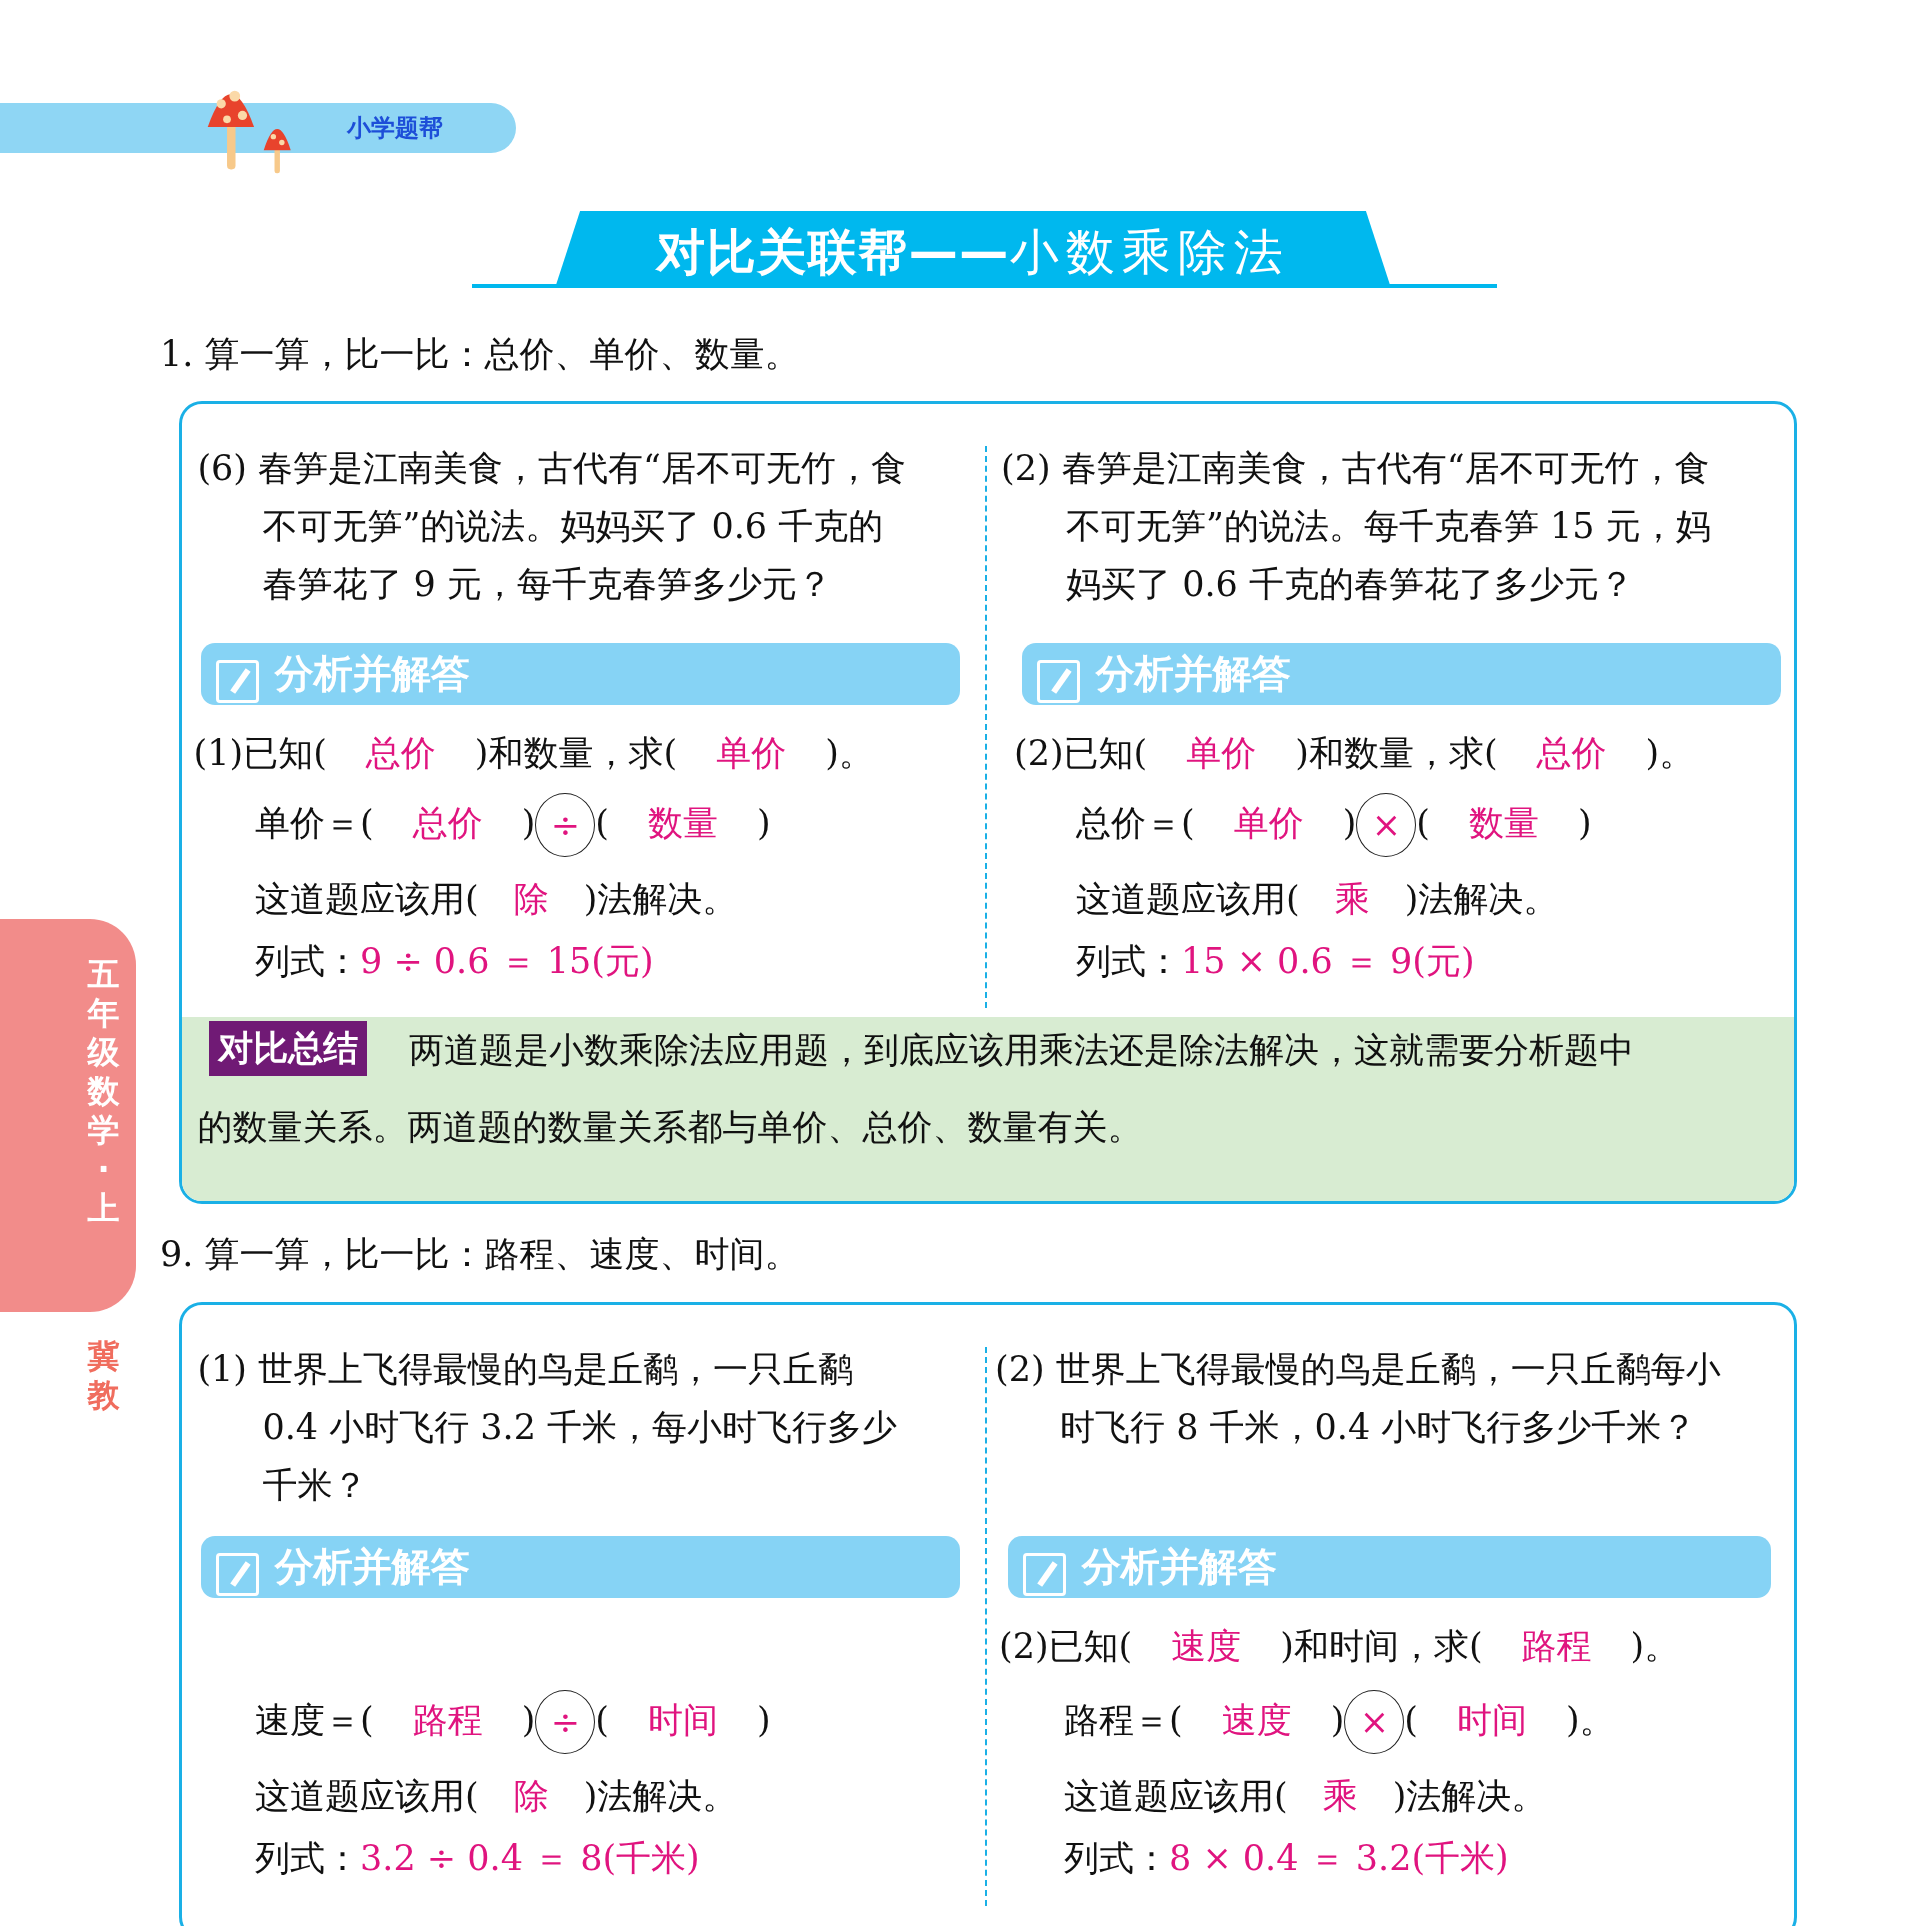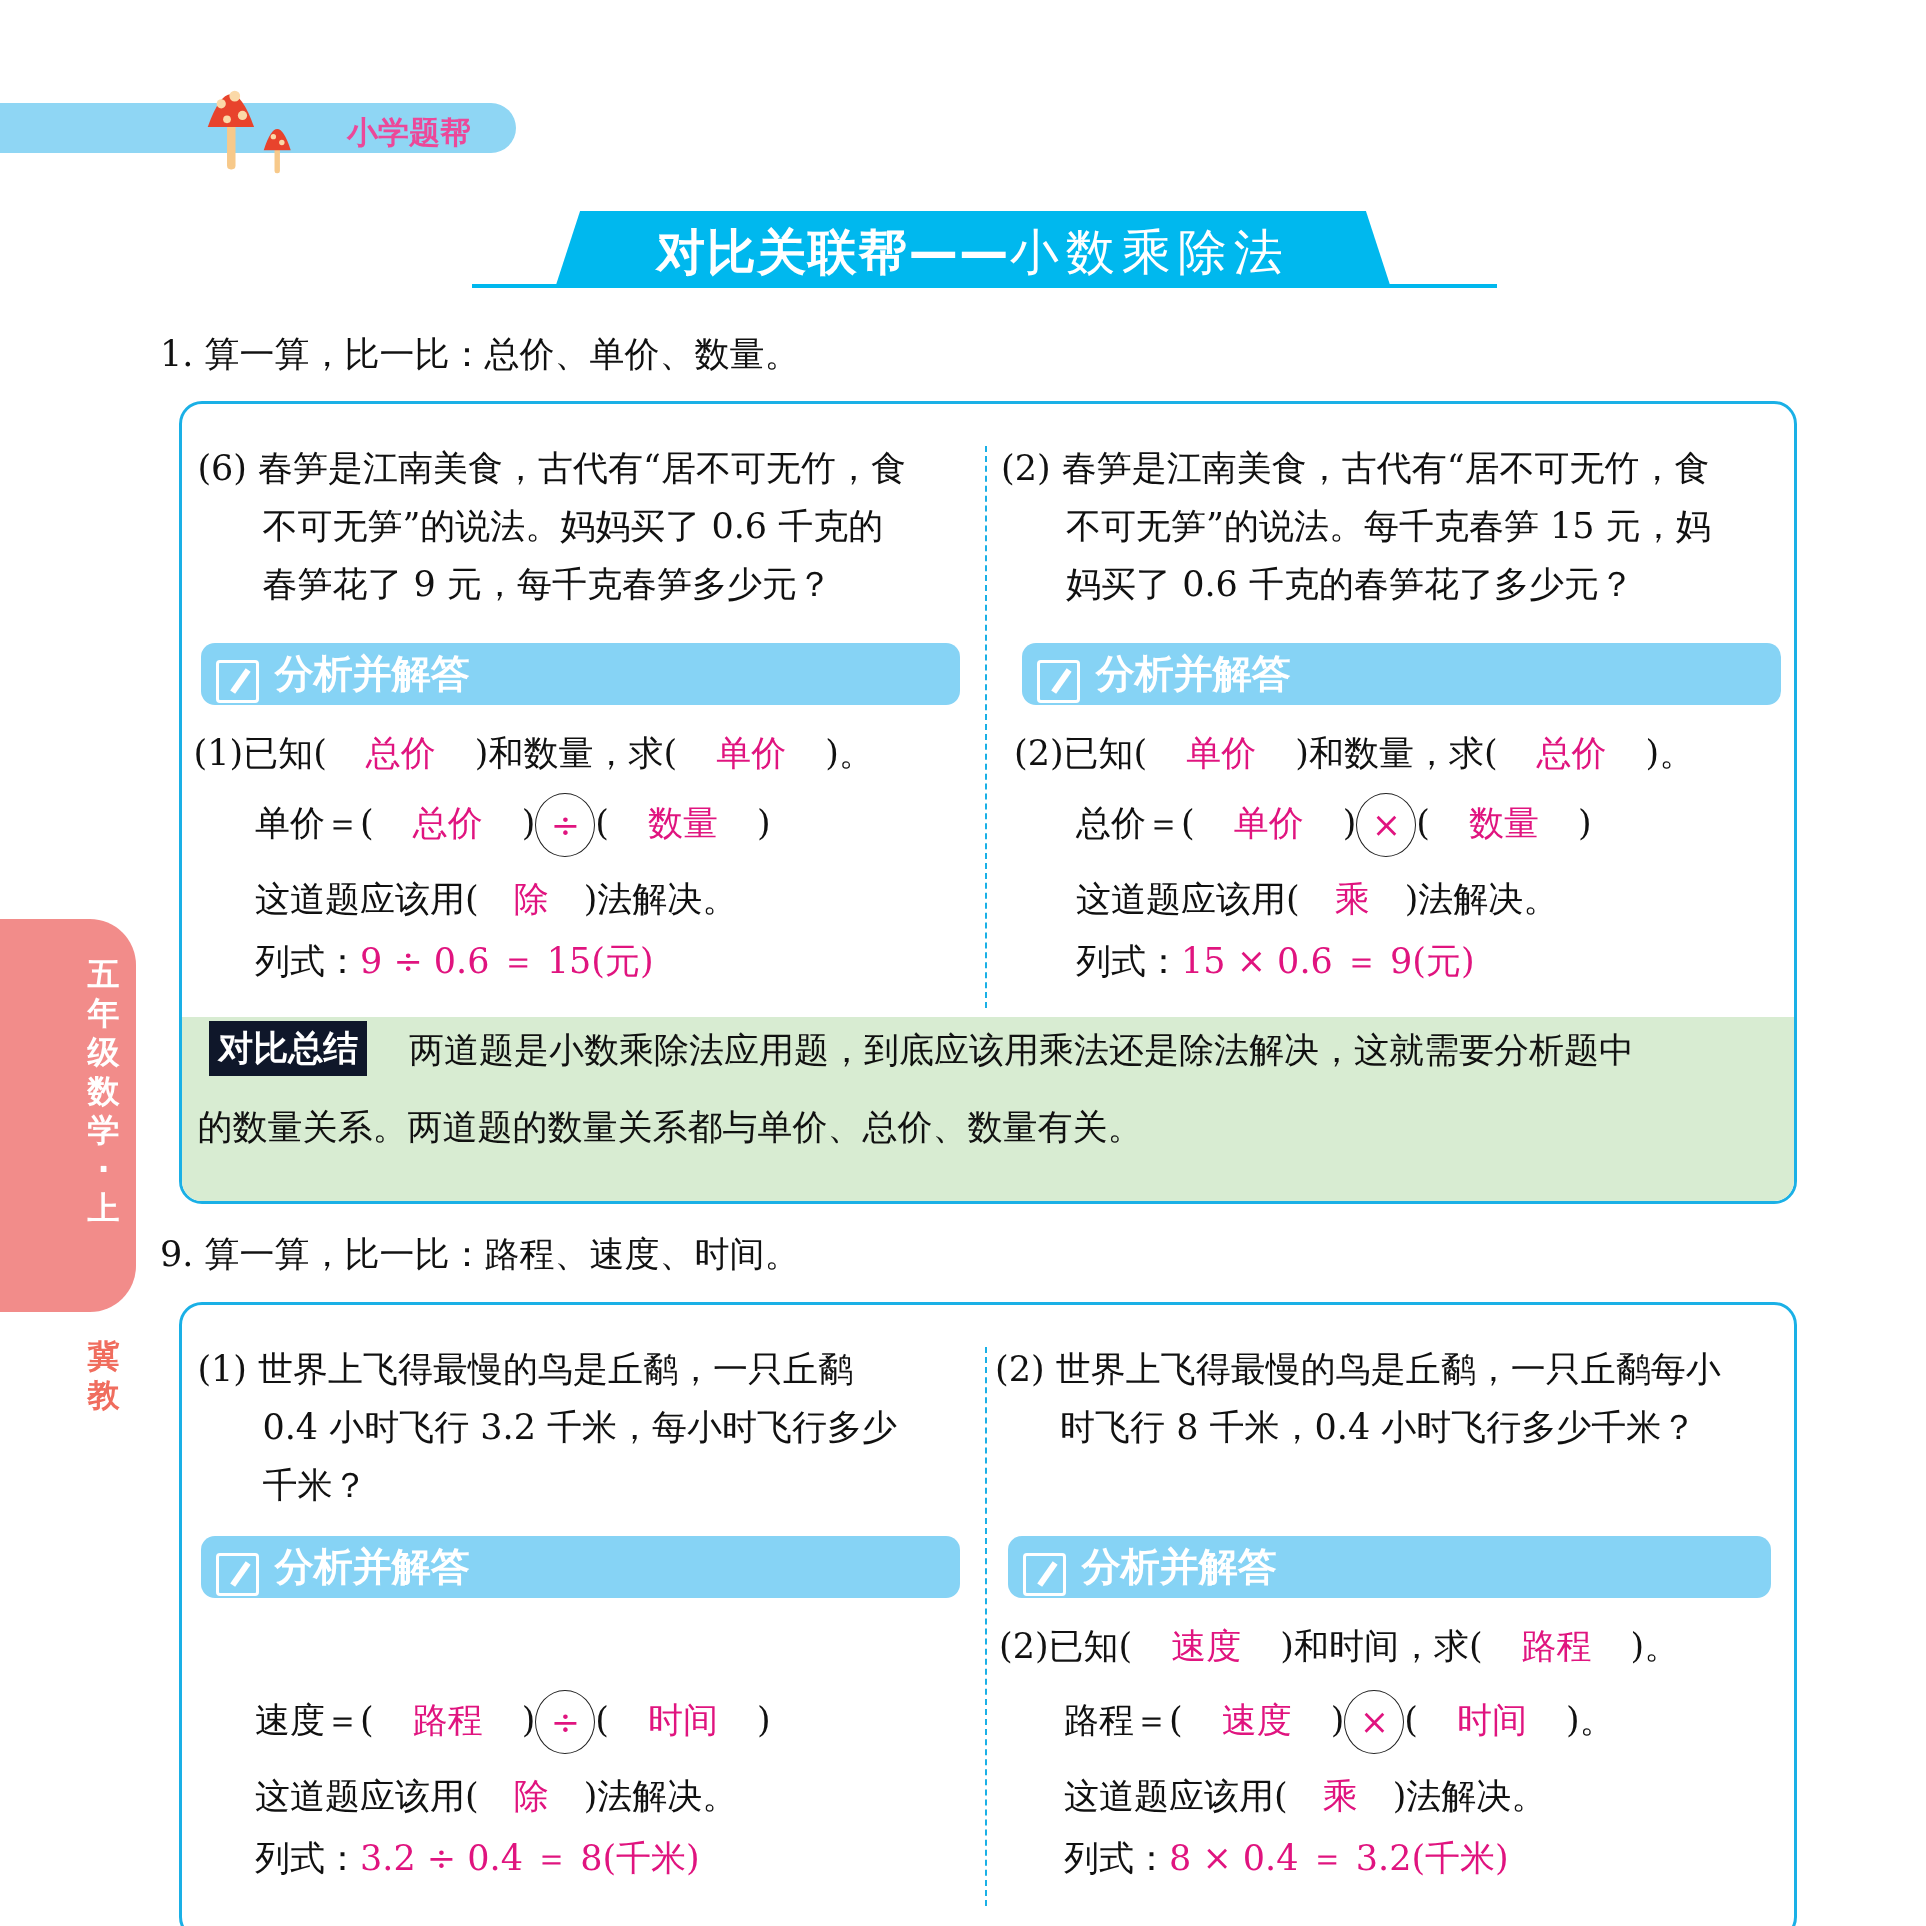--- a/index.html
+++ b/index.html
@@ -4,21 +4,21 @@
 <style>
   html,body{margin:0;padding:0;background:#fff;}
   body{width:1968px;height:2731px;position:relative;overflow:hidden;
        font-family:"DejaVu Serif","Liberation Serif",serif;color:#111;}
   .abs{position:absolute;}
   .serif{font-family:"DejaVu Serif","Liberation Serif",serif;margin-top:13px;}
   .sans{font-family:"DejaVu Sans","Liberation Sans",sans-serif;}
   .ans{color:#e0147f;}
   
   .top-strip{left:0;top:103px;width:516px;height:50px;background:#8fd6f4;border-radius:0 25px 25px 0;}
-  .brand{left:347px;top:112px;font-size:31px;font-weight:bold;color:#ec4899;}
+  .brand{left:347px;top:112px;font-size:24px;font-weight:bold;color:#1d4ed8;}
   .title-tab{left:555px;top:211px;width:836px;height:77px;background:#00b8ee;
              clip-path:polygon(3% 0,97% 0,100% 100%,0 100%);border-radius:11.6px 11.6px 0 0;}
   .title-line{left:472px;top:284px;width:1025px;height:3.9px;background:#00b8ee;}
   .title-text{left:555px;top:220px;width:836px;text-align:center;color:#fff;font-size:49px;font-weight:bold;letter-spacing:1.5px;}
   .title-text .thin{font-weight:normal;letter-spacing:7px;}
   
   .side-tab{left:0;top:919px;width:136px;height:393px;background:#f28c8a;border-radius:0 46px 46px 0;}
   .side-text{left:86px;top:955px;width:35px;color:#fff;font-size:32px;font-weight:bold;line-height:39px;text-align:center;}
   .side-text2{left:86px;top:1337px;width:35px;color:#f06d5e;font-size:32px;font-weight:bold;line-height:39px;text-align:center;}
   
@@ -26,21 +26,21 @@
   
   .box{border:3.1px solid #1ab0e6;border-radius:23px;background:#fff;overflow:hidden;}
   .divider{border-left:2.3px dashed #1ab0e6;}
   .band{background:#86d3f5;border-radius:14px;height:62px;}
   .band-label{color:#fff;font-size:39px;font-weight:bold;line-height:62px;}
   .pencil{display:inline-block;width:37px;height:37px;border:3.1px solid #fff;border-radius:3.9px;margin:0 15.4px 0 15.4px;vertical-align:middle;position:relative;top:-3.9px;}
   .pencil::after{content:"";position:absolute;left:7.7px;top:15.4px;width:27px;height:6.2px;background:#fff;transform:rotate(-55deg);}
   .t{font-size:35px;line-height:58px;white-space:nowrap;}
   .op{display:inline-block;width:58px;height:62px;border:1.9px solid #222;border-radius:50%;text-align:center;line-height:62px;vertical-align:middle;}
   .summary{background:#d8ecd2;}
-  .sum-badge{background:#0f172a;color:#fff;font-size:35px;font-weight:bold;padding:3.9px 9.2px;}
+  .sum-badge{background:#701a75;color:#fff;font-size:35px;font-weight:bold;padding:3.9px 9.2px;}
 </style>
 </head>
 <body>
 
 <div class="abs top-strip"></div>
 <svg class="abs" style="left:200px;top:69px" width="139" height="116" viewBox="0 0 360 300">
   <rect x="70" y="110" width="22" height="150" rx="10" fill="#f7c98a"></rect>
   <path d="M20 150 Q80 -20 140 150 Z" fill="#e8432c"></path>
   <circle cx="55" cy="90" r="12" fill="#fbd9a8"></circle>
     <circle cx="90" cy="70" r="14" fill="#fbd9a8"></circle>

